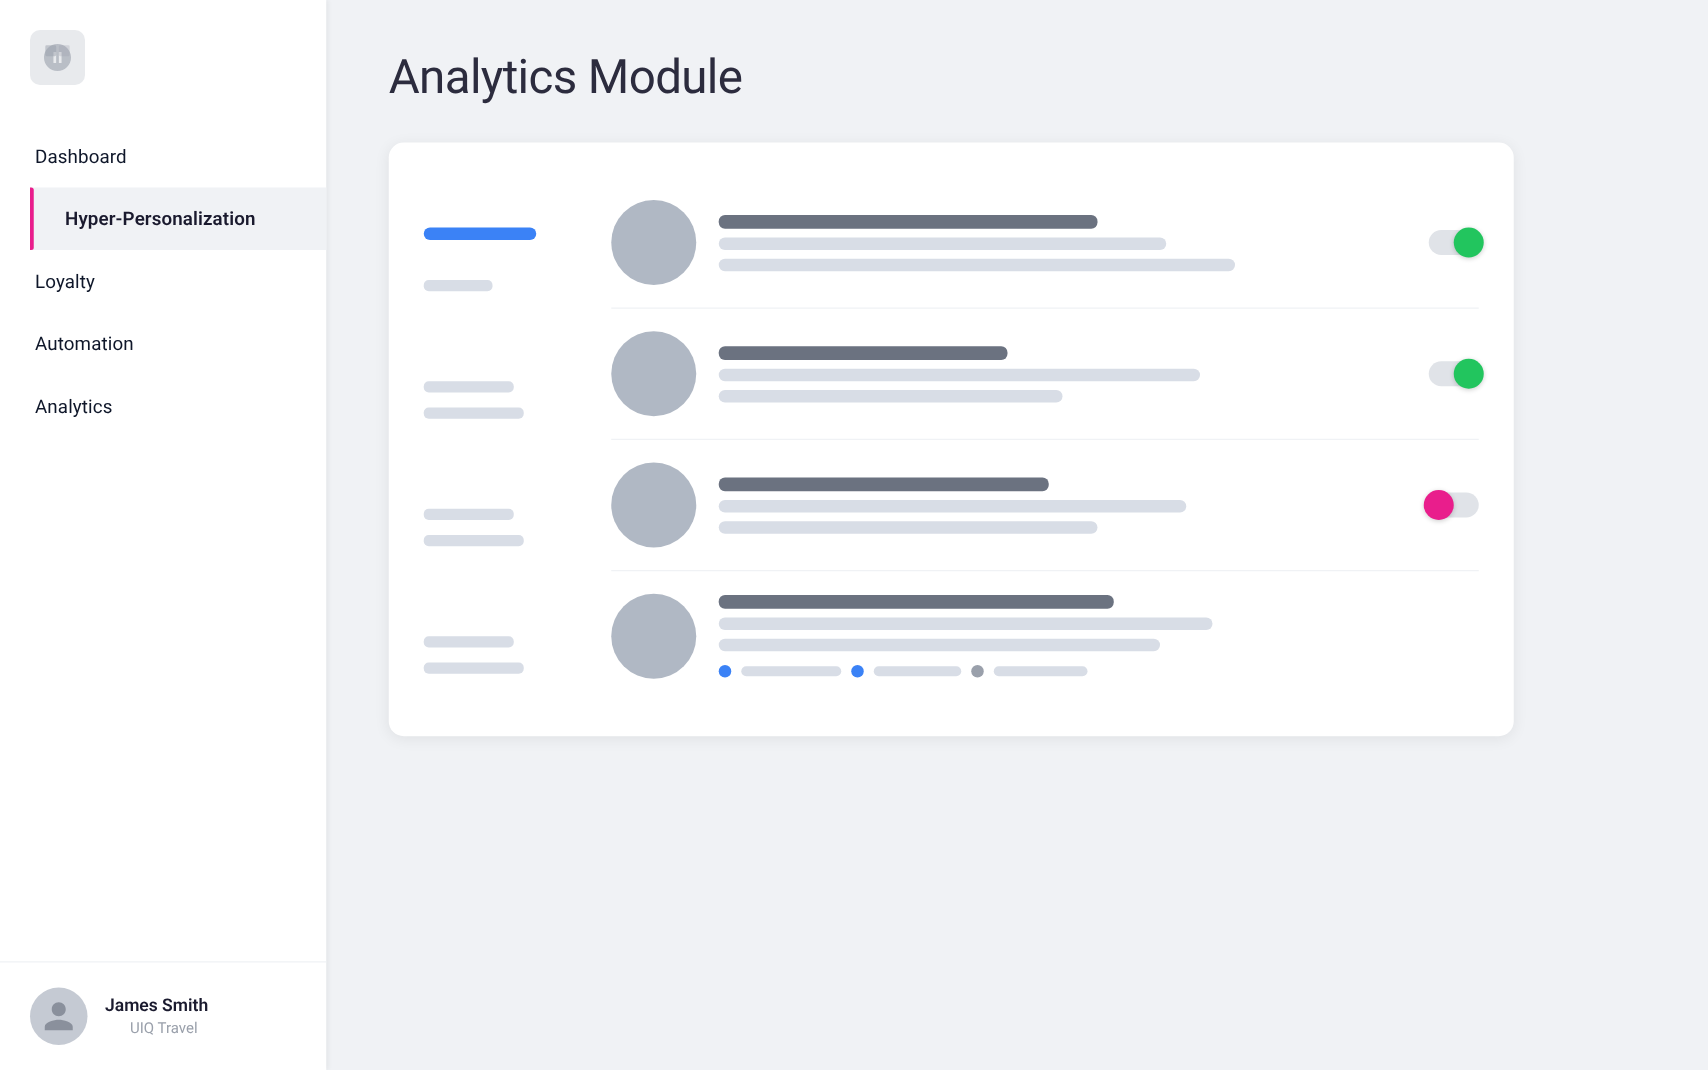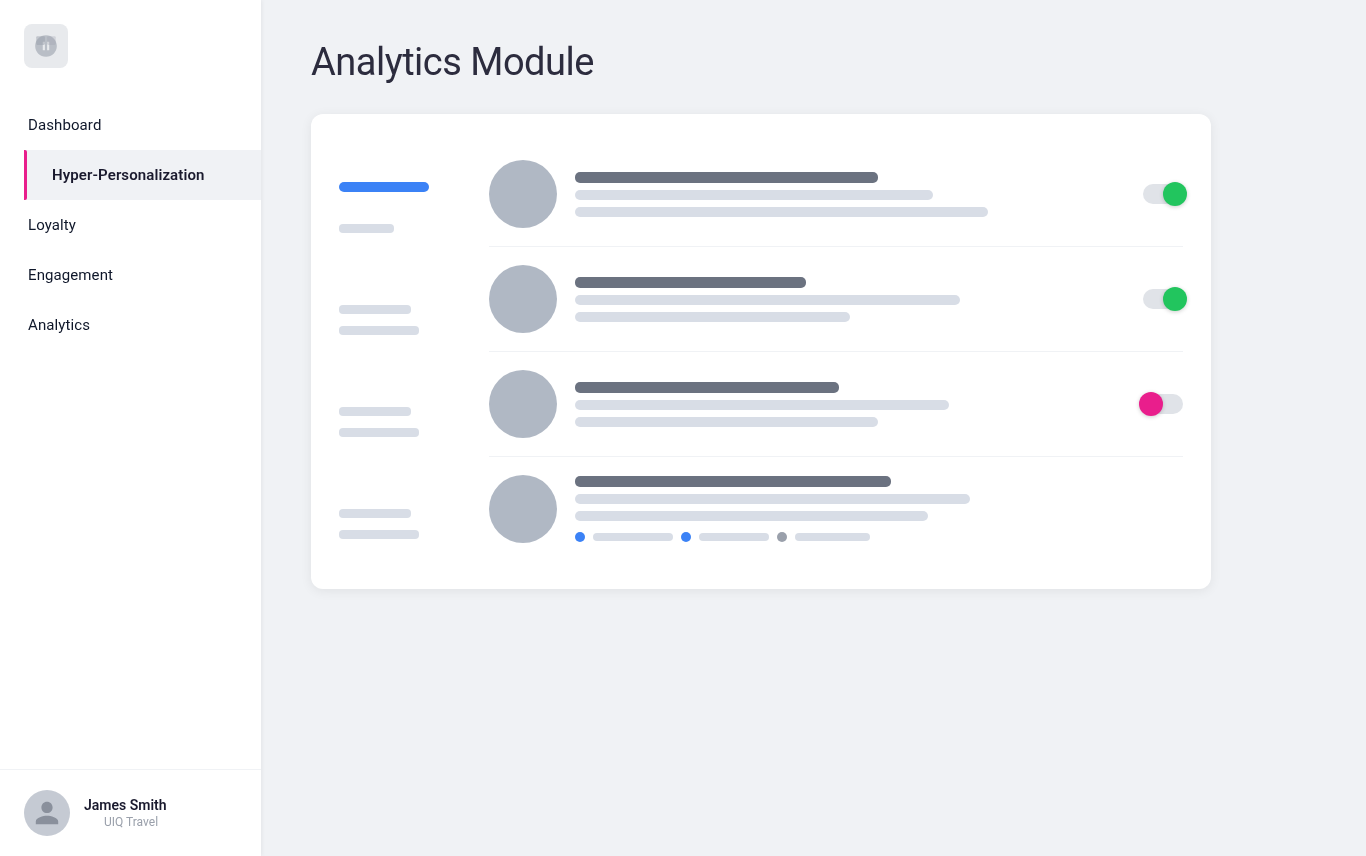--- a/index.html
+++ b/index.html
@@ -302,21 +302,21 @@
     <div class="nav-item">
       <span>Dashboard</span>
     </div>
     <div class="nav-item active">
       <span>Hyper-Personalization</span>
     </div>
     <div class="nav-item">
       <span>Loyalty</span>
     </div>
     <div class="nav-item">
-      <span>Engagement</span>
+      <span>Automation</span>
     </div>
     <div class="nav-item">
       <span>Analytics</span>
     </div>
   </nav>
 
   <div class="sidebar-footer">
     <div class="avatar-circle">
       <svg viewBox="0 0 24 24">
         <path d="M12 12c2.7 0 4.8-2.1 4.8-4.8S14.7 2.4 12 2.4 7.2 4.5 7.2 7.2 9.3 12 12 12zm0 2.4c-3.2 0-9.6 1.6-9.6 4.8v2.4h19.2v-2.4c0-3.2-6.4-4.8-9.6-4.8z"></path>

